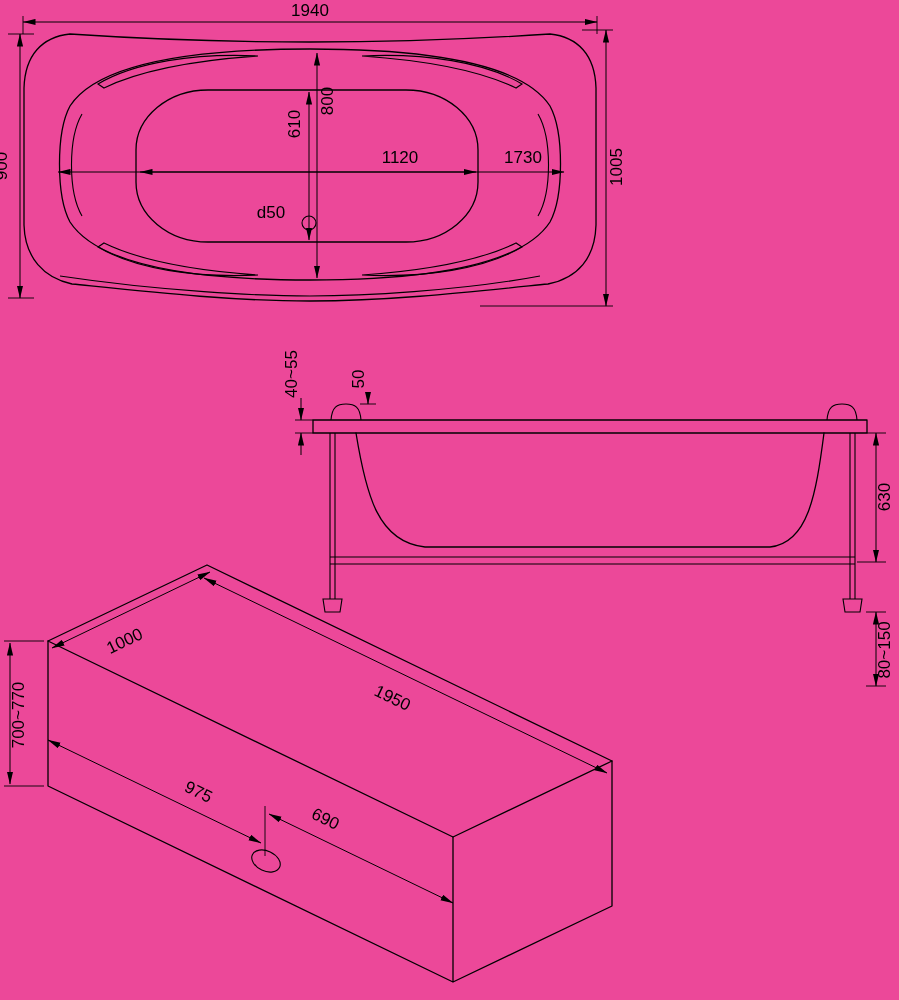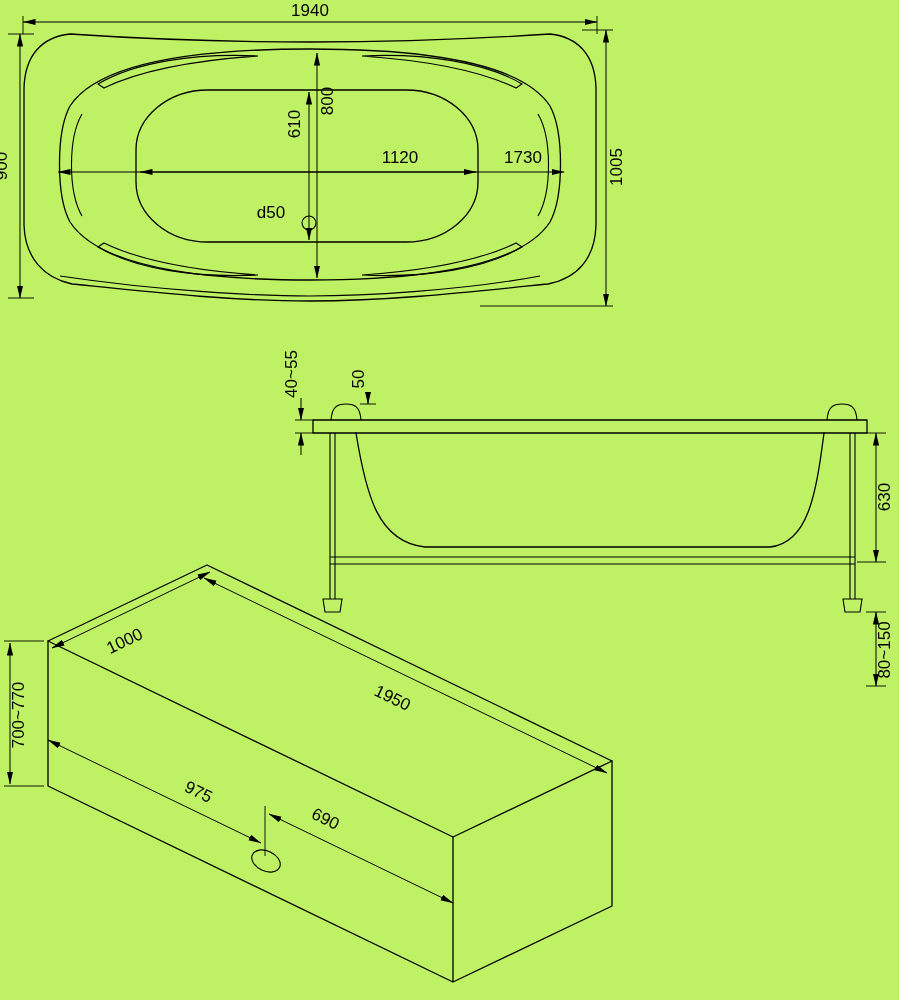--- a/index.html
+++ b/index.html
@@ -1,16 +1,16 @@
 <!DOCTYPE html>
 <html><head>
 <meta charset="utf-8">
 <style>
   html,body{margin:0;padding:0;background:#fff;}
-  .canvas{position:relative;width:899px;height:1000px;background:#bef264;overflow:hidden;}
+  .canvas{position:relative;width:899px;height:1000px;background:#ec4899;overflow:hidden;}
   svg{display:block;}
   svg text{font-family:"Liberation Sans",sans-serif;font-size:17px;fill:#000;}
   .outline{fill:none;stroke:#000;stroke-width:1.3;stroke-linecap:round;stroke-linejoin:round;}
   .thin{fill:none;stroke:#000;stroke-width:1.1;}
   .dim{fill:none;stroke:#000;stroke-width:1;}
   .ext{fill:none;stroke:#000;stroke-width:0.9;}
 </style>
 </head>
 <body>
 

